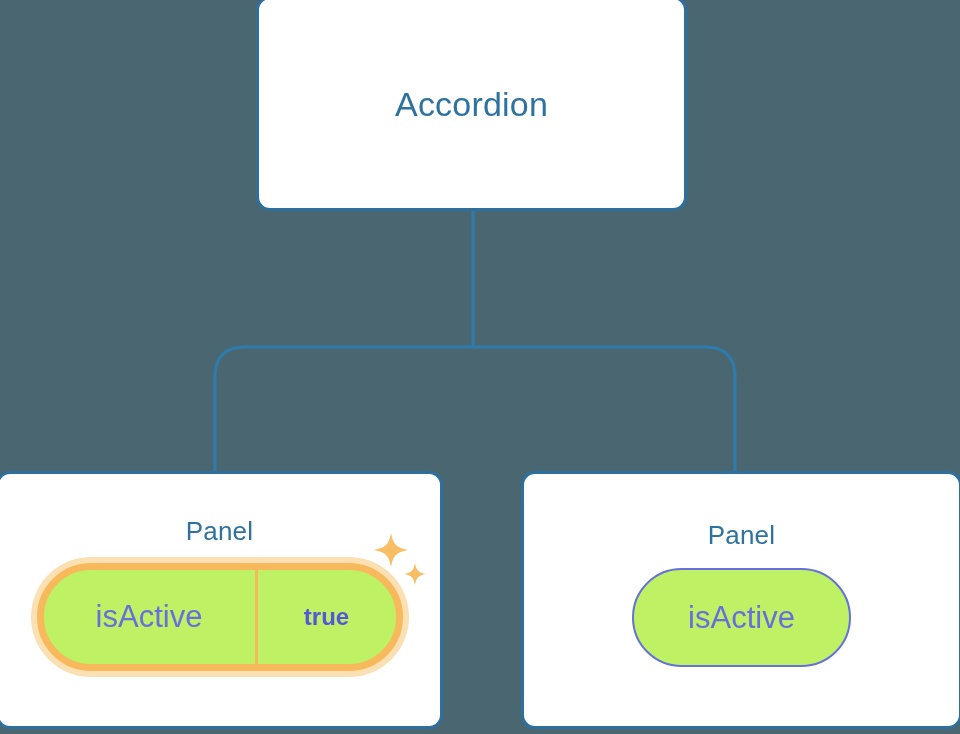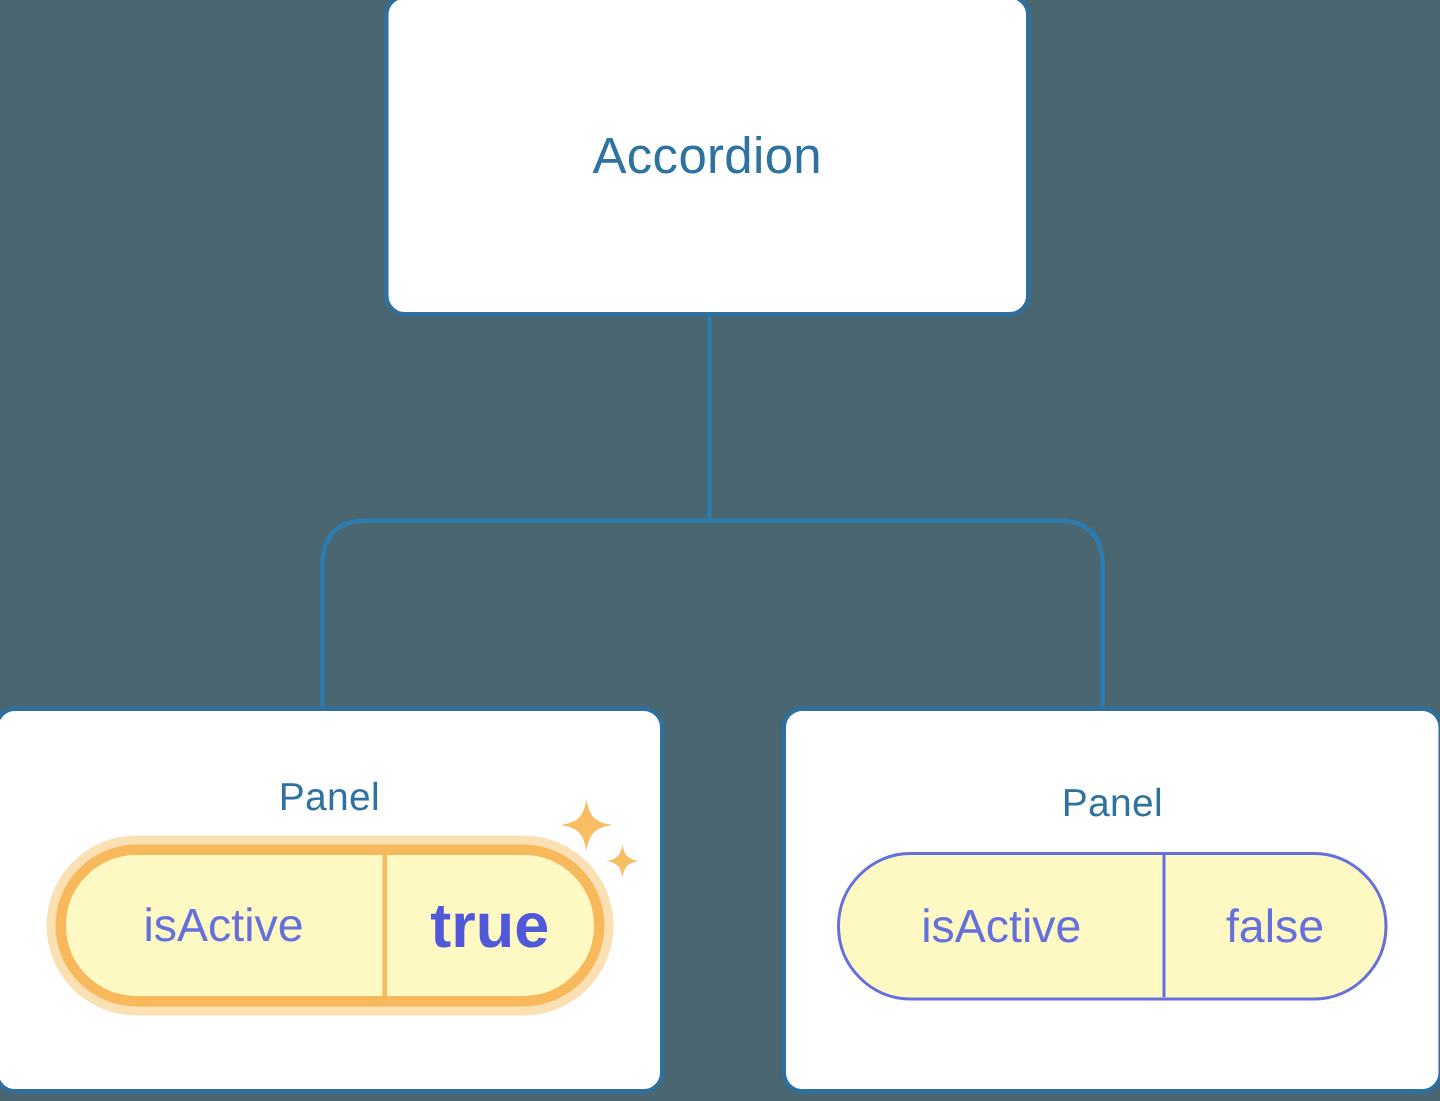--- a/index.html
+++ b/index.html
@@ -93,21 +93,21 @@
     align-items: center;
     justify-content: center;
   }
   #pill-wrap-left { margin-top: 19px; }
   #pill-wrap-right { margin-top: 20px; }
 
   .pill {
     display: flex;
     align-items: stretch;
     box-sizing: border-box;
-    background: #fef9c3;
+    background: #bef264;
     border-radius: 999px;
     overflow: hidden;
   }
   .pill-cell {
     display: flex;
     align-items: center;
     justify-content: center;
     box-sizing: border-box;
     white-space: nowrap;
   }
@@ -138,21 +138,21 @@
     box-shadow: 0 0 0 6px #fbe0b4;
   }
   .pill-hi .pill-key {
     width: 211px;
     font-size: 31px;
     color: #6570dd;
     font-weight: 400;
   }
   .pill-hi .pill-val {
     width: 141px;
-    font-size: 42px;
+    font-size: 24px;
     color: #5159d8;
     font-weight: 700;
     border-left: 3px solid #f8b95c;
   }
 
   
   .sparkles {
     position: absolute;
     right: -28px;
     top: -32px;
@@ -195,18 +195,17 @@
       </svg>
     </div>
   </div>
 
   <div id="panel-right" class="panel-card node-card">
     <div class="node-title">Panel</div>
 
     <div id="pill-wrap-right" class="pill-wrap">
       <div class="pill pill-plain">
         <div class="pill-cell pill-key">isActive</div>
-        <div class="pill-cell pill-val">false</div>
       </div>
     </div>
   </div>
 
 </div>
 
 </body></html>

